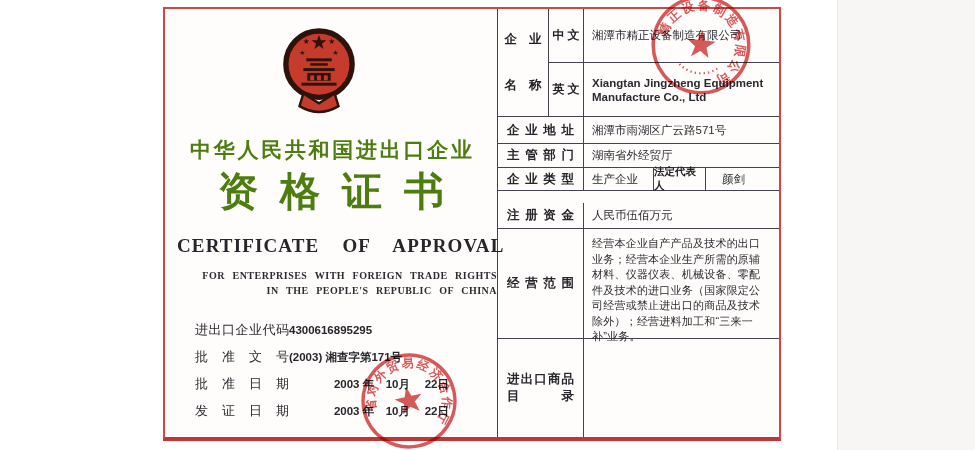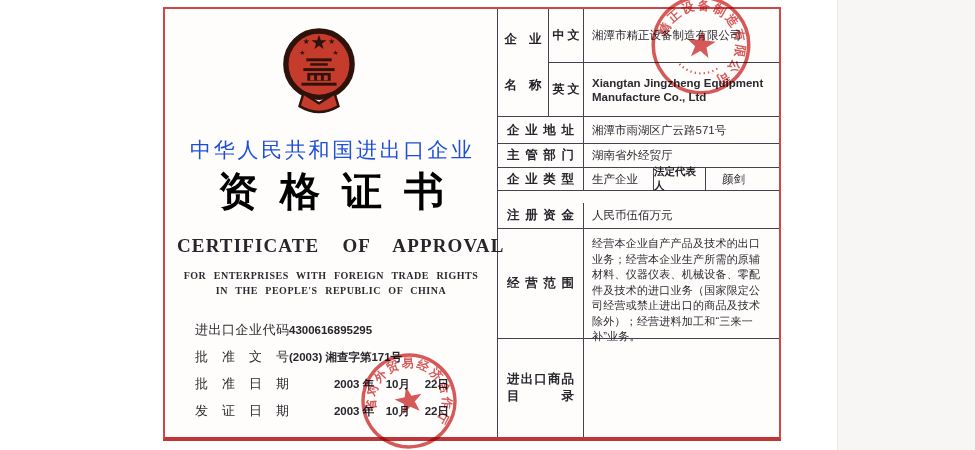--- a/index.html
+++ b/index.html
@@ -7,26 +7,26 @@
           font-family:"Liberation Serif","DejaVu Serif",serif;color:#1f1f24;}
   #scan-right-shade{position:absolute;left:837px;top:0;width:138px;height:450px;
           background:#f7f6f4;border-left:1px solid #eceae7;}
   
   #certificate{position:absolute;left:163px;top:7px;width:618px;height:434px;box-sizing:border-box;
           border:2px solid #ce4747;border-bottom:4px solid #c03535;background:#fefdfc;display:flex;}
   
   #left-pane{position:relative;width:332px;flex:none;}
   #emblem{position:absolute;left:115px;top:14px;width:78px;height:98px;}
   .title-cn{position:absolute;left:0;top:127px;width:100%;text-align:center;
-          font-size:21px;font-weight:400;letter-spacing:.13em;text-indent:.13em;color:#1d4ed8;}
+          font-size:21px;font-weight:700;letter-spacing:.13em;text-indent:.13em;color:#4d7c0f;}
   .title-main{position:absolute;left:0;top:155px;width:100%;text-align:center;
-          font-size:40px;font-weight:bold;letter-spacing:.55em;text-indent:.55em;color:#000000;}
+          font-size:40px;font-weight:bold;letter-spacing:.55em;text-indent:.55em;color:#4d7c0f;}
   .title-en{position:absolute;left:12px;top:226px;width:100%;
           font-size:19px;font-weight:600;letter-spacing:.06em;word-spacing:.9em;color:#26262b;}
-  .subtitle-en{position:absolute;left:0;top:259px;width:100%;text-align:center;
+  .subtitle-en{position:absolute;left:0;top:259px;width:100%;text-align:right;
           font-size:10px;font-weight:bold;letter-spacing:.05em;word-spacing:.45em;
           line-height:15px;color:#2b2b30;white-space:pre-line;}
   #info-block{position:absolute;left:30px;top:312px;width:280px;}
   .info-row{display:flex;align-items:baseline;margin-bottom:9px;font-size:13px;}
   .info-label{flex:none;width:94px;text-align:justify;text-align-last:justify;color:#2c2c31;}
   .info-value{flex:none;width:160px;font-family:Liberation Sans, sans-serif;
           font-size:11.5px;font-weight:bold;color:#26262b;white-space:pre;}
   .info-value.date{text-align:right;}
   
   #right-pane{flex:1;border-left:1px solid #43434e;display:flex;flex-direction:column;}

